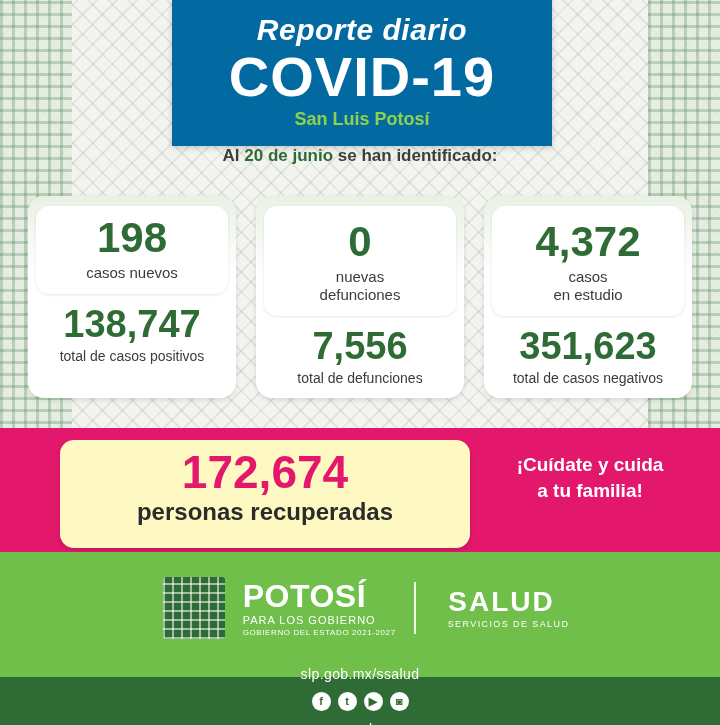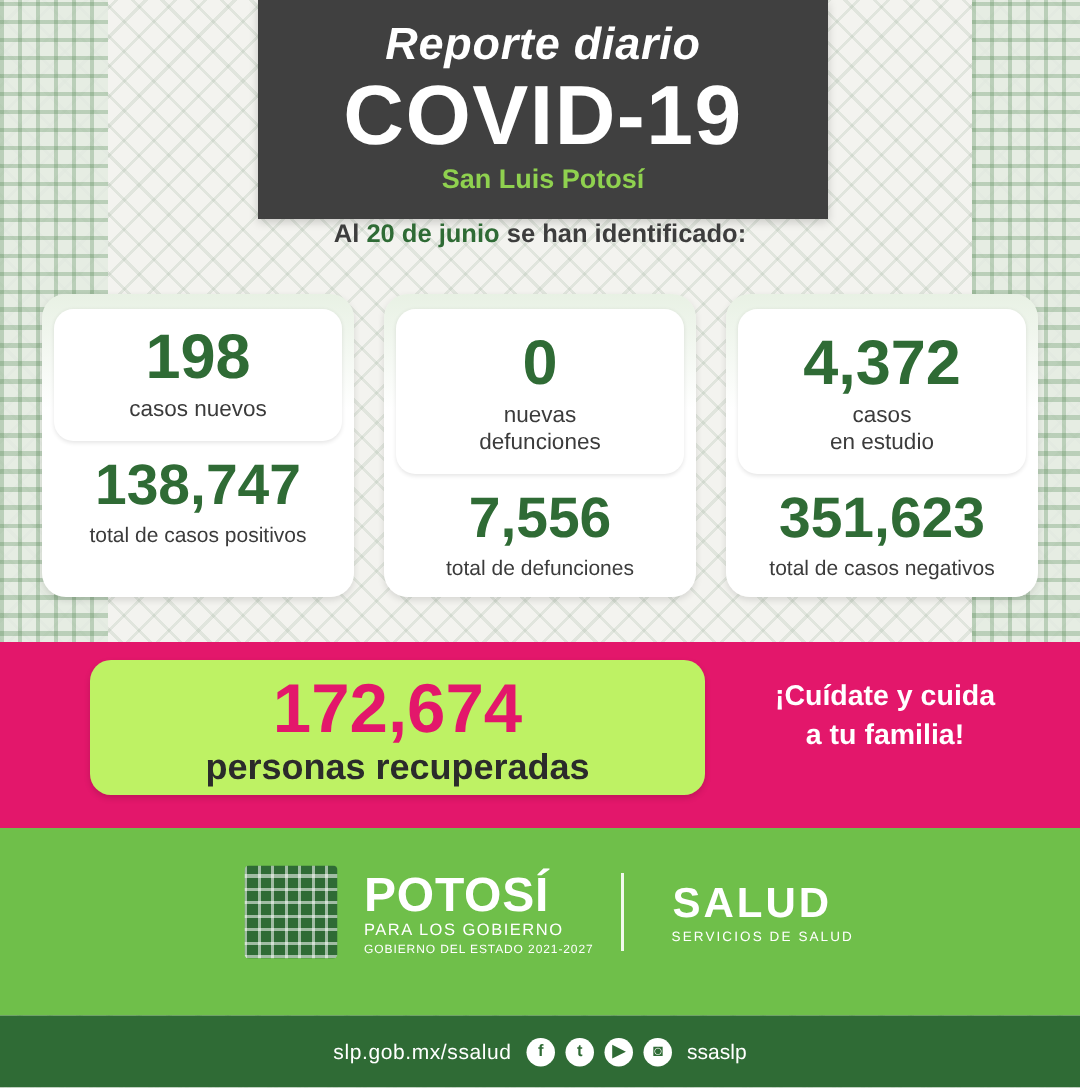--- a/index.html
+++ b/index.html
@@ -42,21 +42,21 @@
   }
   .bg-left { left: 0; }
   .bg-right { right: 0; }
 
   
   .header {
     position: absolute;
     left: 172px;
     top: 0;
     width: 380px;
-    background: #404040;
+    background: #0369a1;
     padding: 14px 10px 16px 10px;
     box-sizing: border-box;
     text-align: center;
     color: #ffffff;
     box-shadow: 0 2px 6px rgba(0,0,0,.18);
   }
   .header .line1 {
     font-size: 30px;
     font-style: italic;
     font-weight: bold;
@@ -150,24 +150,24 @@
     left: 0;
     width: 720px;
     height: 124px;
     background: #e3176b;
   }
   .recovered-box {
     position: absolute;
     top: 440px;
     left: 60px;
     width: 410px;
-    background: #bef264;
+    background: #fef9c3;
     border-radius: 14px;
     text-align: center;
-    padding: 8px 0 4px 0;
+    padding: 8px 0 22px 0;
     box-shadow: 0 2px 4px rgba(0,0,0,.15);
   }
   .recovered-box .big {
     font-size: 46px;
     font-weight: bold;
     color: #e3176b;
     line-height: 1.05;
   }
   .recovered-box .label {
     font-size: 24px;
@@ -262,20 +262,21 @@
     position: absolute;
     top: 677px;
     left: 0;
     width: 720px;
     height: 48px;
     background: #2f6b35;
     display: flex;
     align-items: center;
     justify-content: center;
     gap: 10px;
+    flex-direction: column;
   }
   .bottom-bar .url {
     color: #ffffff;
     font-size: 14px;
     letter-spacing: .4px;
   }
   .social {
     display: flex;
     align-items: center;
     gap: 7px;

